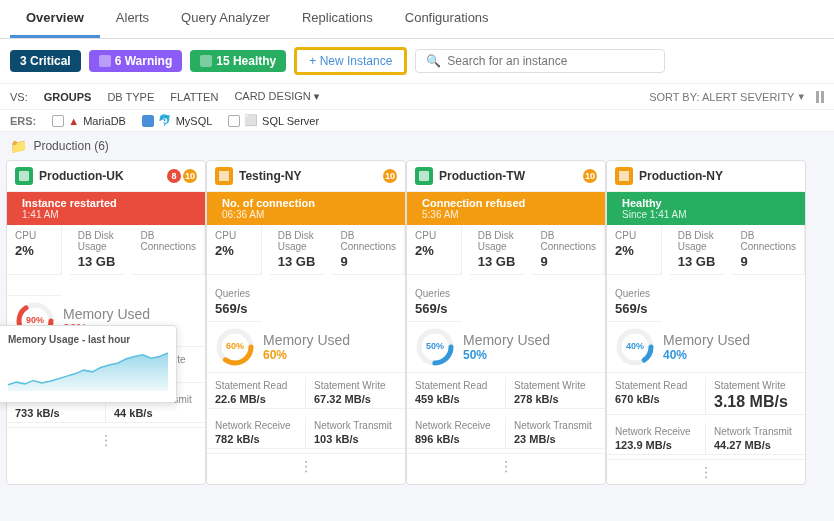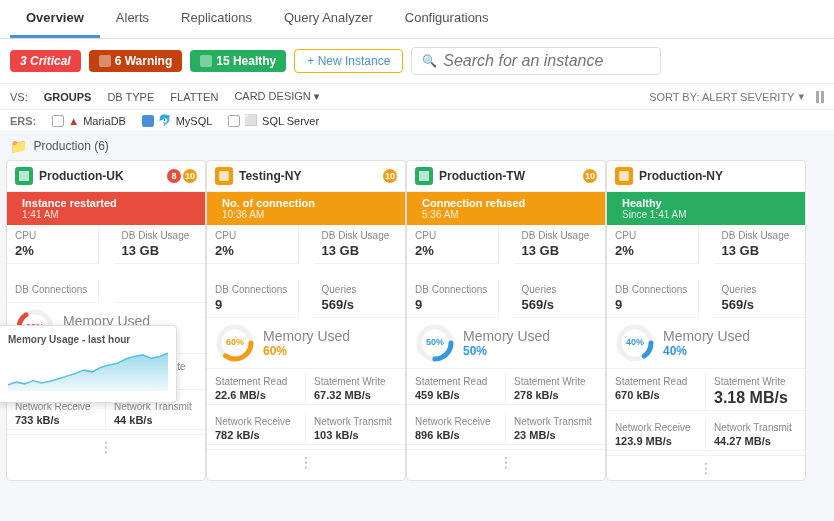--- a/index.html
+++ b/index.html
@@ -6,27 +6,27 @@
     body { background: #f5f6fa; font-size: 12px; color: #333; width: 834px; height: 521px; overflow: hidden; }
 
     
     .tabs { display: flex; background: #fff; border-bottom: 1px solid #ddd; padding: 0 10px; }
     .tab { padding: 10px 16px; cursor: pointer; font-size: 13px; color: #555; border-bottom: 3px solid transparent; }
     .tab.active { color: #333; border-bottom: 3px solid #4a90d9; font-weight: 600; }
 
     
     .topbar { display: flex; align-items: center; padding: 8px 10px; background: #fff; border-bottom: 1px solid #eee; gap: 8px; }
     .badge { display: flex; align-items: center; gap: 4px; padding: 4px 10px; border-radius: 4px; font-size: 12px; font-weight: 600; color: #fff; cursor: pointer; }
-    .badge.critical { background: #ef4444; font-style: italic; }
-    .badge.warning { background: #c2410c; }
+    .badge.critical { background: #0c4a6e; }
+    .badge.warning { background: #8b5cf6; }
     .badge.healthy { background: #27ae60; }
     .badge-icon { width: 12px; height: 12px; border-radius: 2px; background: rgba(255,255,255,0.4); display: inline-block; }
-    .new-instance-btn { border: 1px solid #eab308; color: #4a90d9; background: #fff; padding: 4px 12px; border-radius: 4px; cursor: pointer; font-size: 12px; }
+    .new-instance-btn { border: 3px solid #eab308; color: #4a90d9; background: #fff; padding: 4px 12px; border-radius: 4px; cursor: pointer; font-size: 12px; }
     .search-box { display: flex; align-items: center; border: 1px solid #ddd; border-radius: 4px; padding: 4px 10px; gap: 6px; background: #fff; flex: 1; max-width: 250px; }
-    .search-box input { border: none; outline: none; font-size: 16px; color: #737373; width: 100%; font-style: italic; }
+    .search-box input { border: none; outline: none; font-size: 12px; color: #737373; width: 100%; }
 
     
     .filterbar { display: flex; align-items: center; padding: 6px 10px; background: #fff; border-bottom: 1px solid #eee; gap: 16px; font-size: 11px; color: #555; }
     .filterbar .active-filter { font-weight: 700; color: #333; }
     .sort-right { margin-left: auto; font-size: 11px; color: #777; display: flex; align-items: center; gap: 4px; }
     .pause-btn { margin-left: 8px; display: flex; gap: 2px; align-items: center; cursor: pointer; }
     .pause-bar { width: 3px; height: 12px; background: #aaa; }
 
     
     .dbfilter { display: flex; align-items: center; padding: 4px 10px; background: #fff; border-bottom: 1px solid #eee; gap: 16px; font-size: 11px; }
@@ -51,21 +51,21 @@
     .dot.orange { background: #f39c12; }
 
     
     .status-banner { padding: 5px 15px; font-size: 11px; color: #fff; }
     .status-banner.red { background: #e74c3c; }
     .status-banner.orange { background: #f39c12; }
     .status-banner.green { background: #27ae60; }
     .status-time { font-size: 10px; opacity: 0.85; }
 
     
-    .metrics-grid { display: grid; grid-template-columns: 1fr 1fr; gap: 15px; }
+    .metrics-grid { display: grid; grid-template-columns: 1fr 1fr 1fr; gap: 8px; }
     .metric-cell { padding: 5px 8px; border-right: 1px solid #f0f0f0; border-bottom: 1px solid #f0f0f0; }
     .metric-cell:nth-child(even) { border-right: none; }
     .metric-label { font-size: 10px; color: #888; margin-bottom: 2px; }
     .metric-value { font-size: 13px; font-weight: 600; color: #333; }
 
     
     .gauge-cell { padding: 5px 8px; display: flex; align-items: center; gap: 8px; border-bottom: 1px solid #f0f0f0; }
     .gauge-wrap { position: relative; width: 40px; height: 40px; }
     .gauge-label { font-size: 14px; color: #888; }
     .gauge-val { font-size: 12px; font-weight: 700; }
@@ -87,22 +87,22 @@
     .db-icon-sqlserver { color: #e6a817; font-size: 11px; }
 
     .folder-icon { font-size: 14px; }
   </style>
 </head>
 <body>
 
 <div class="tabs">
   <div class="tab active">Overview</div>
   <div class="tab">Alerts</div>
+  <div class="tab">Query Analyzer</div>
   <div class="tab">Replications</div>
-  <div class="tab">Query Analyzer</div>
   <div class="tab">Configurations</div>
 </div>
 
 <div class="topbar">
   <div class="badge critical">
     <span>3 Critical</span>
   </div>
   <div class="badge warning">
     <span class="badge-icon"></span>
     <span>6 Warning</span>
@@ -262,21 +262,21 @@
       </div>
       <span style="font-size:12px;font-weight:600;">Testing-NY</span>
       <div class="alert-badge">
           <span class="alert-count">
       <span class="dot orange">10</span>
     </span>
         </div>
     </div>
     <div class="status-banner orange">
       <div style="font-weight:600;">No. of connection</div>
-      <div class="status-time">10:36 AM</div>
+      <div class="status-time">06:36 AM</div>
     </div>
     <div style="position:relative;">
       <div class="metrics-grid">
         <div class="metric-cell">
           <div class="metric-label">CPU</div>
           <div class="metric-value">2%</div>
         </div>
         <div class="metric-cell">
           <div class="metric-label">DB Disk Usage</div>
           <div class="metric-value">13 GB</div>

